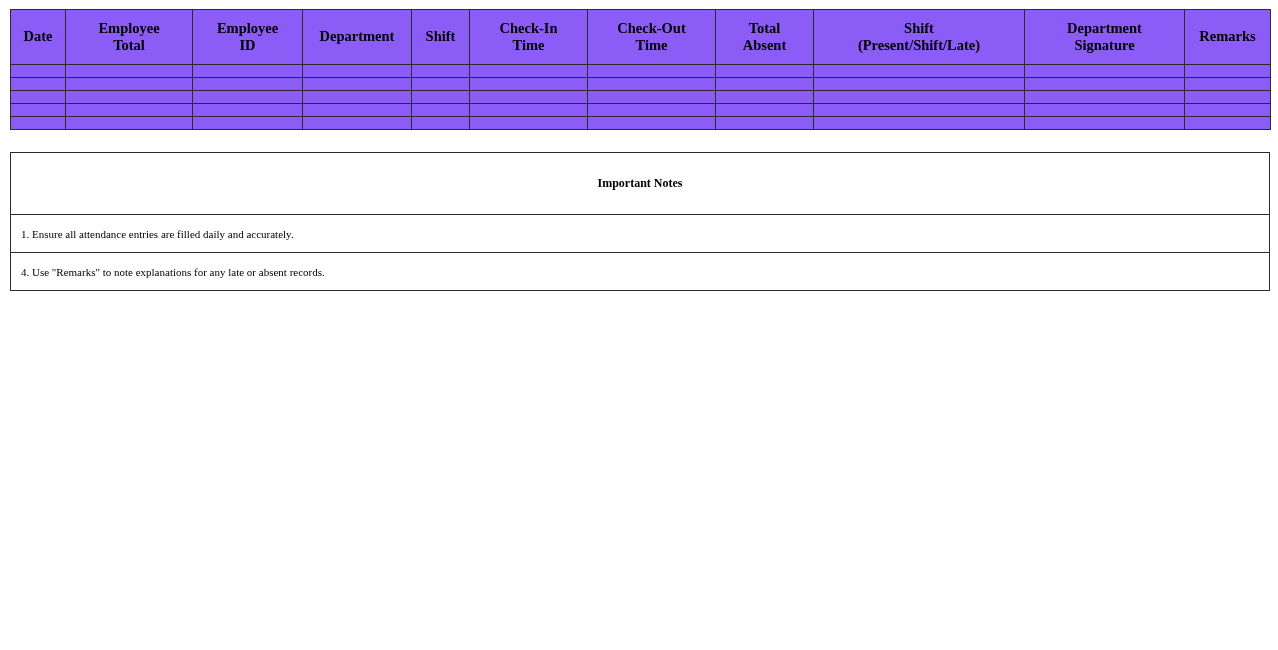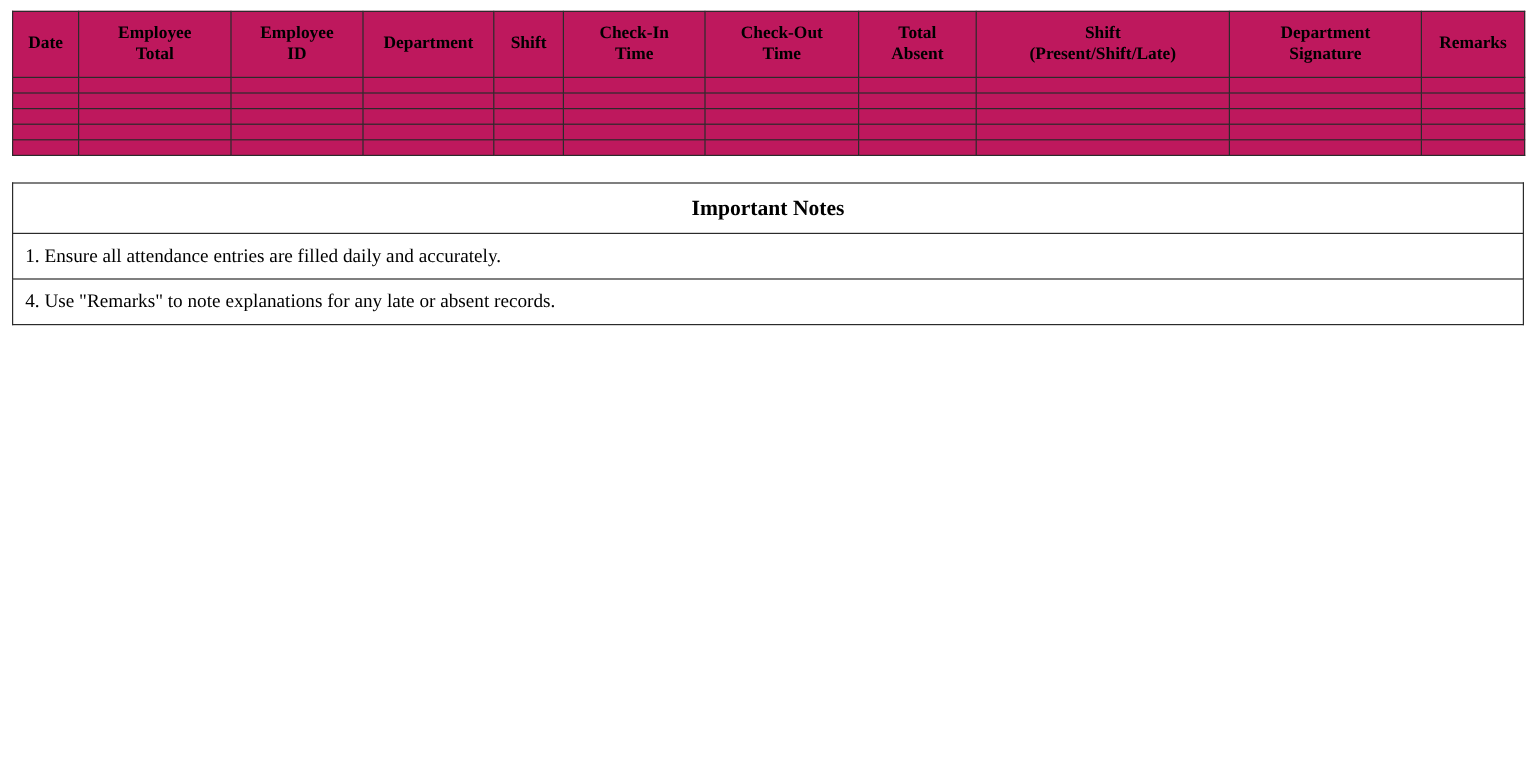--- a/index.html
+++ b/index.html
@@ -28,21 +28,21 @@
     position: absolute;
     left: 10px;
     top: 9px;
     width: 1260px;
   }
 
   table.grid {
     border-collapse: collapse;
     table-layout: fixed;
     width: 1260px;
-    background: #be185d;
+    background: #8b5cf6;
   }
 
   table.grid th,
   table.grid td {
     border: 1px solid #2b2b2b;
     padding: 0;
     margin: 0;
   }
 
   table.grid th {
@@ -81,28 +81,28 @@
   table.notes th,
   table.notes td {
     border: 1px solid #2b2b2b;
     height: 33px;
     vertical-align: middle;
   }
 
   table.notes th.notes-title {
     text-align: center;
     font-weight: bold;
-    font-size: 18px;
-    padding: 4px 6px;
+    font-size: 12px;
+    padding: 14px 6px;
   }
 
   table.notes td.note-cell {
     text-align: left;
     font-weight: normal;
-    font-size: 16px;
+    font-size: 11px;
     padding: 2px 6px 2px 10px;
     white-space: nowrap;
   }
 </style>
 </head>
 <body>
 
 <div class="page">
 
   <div class="attendance-wrap">

